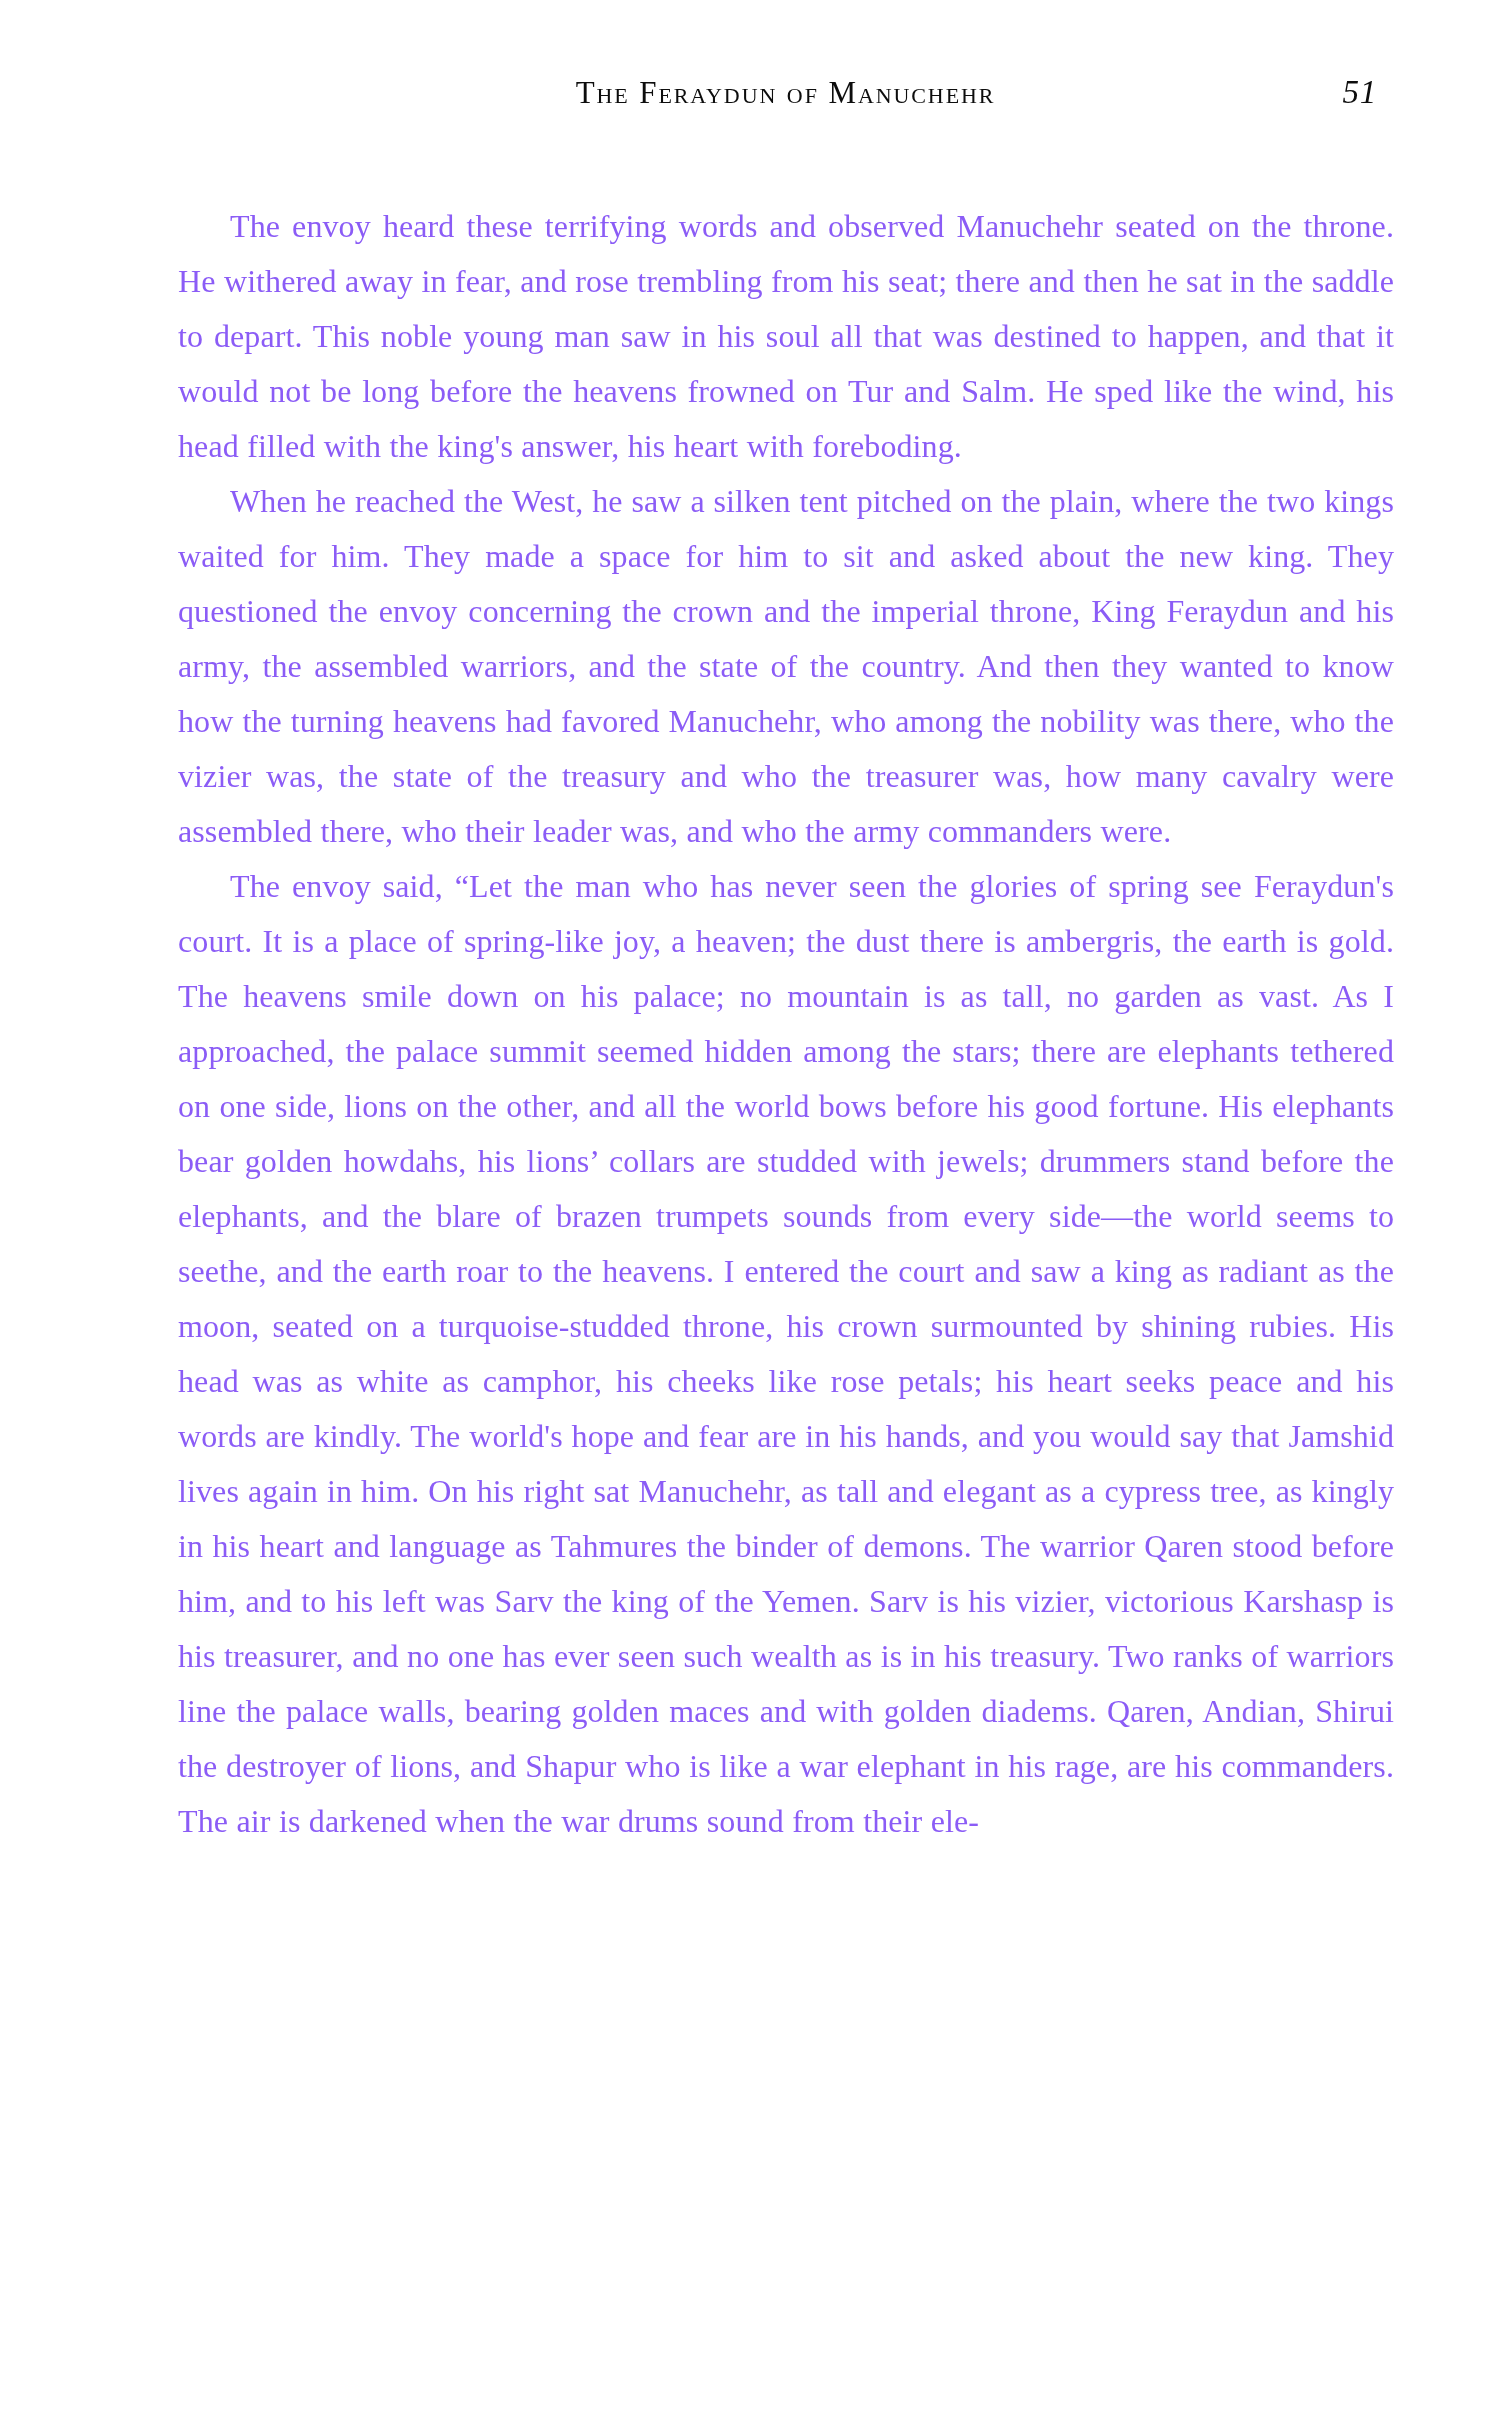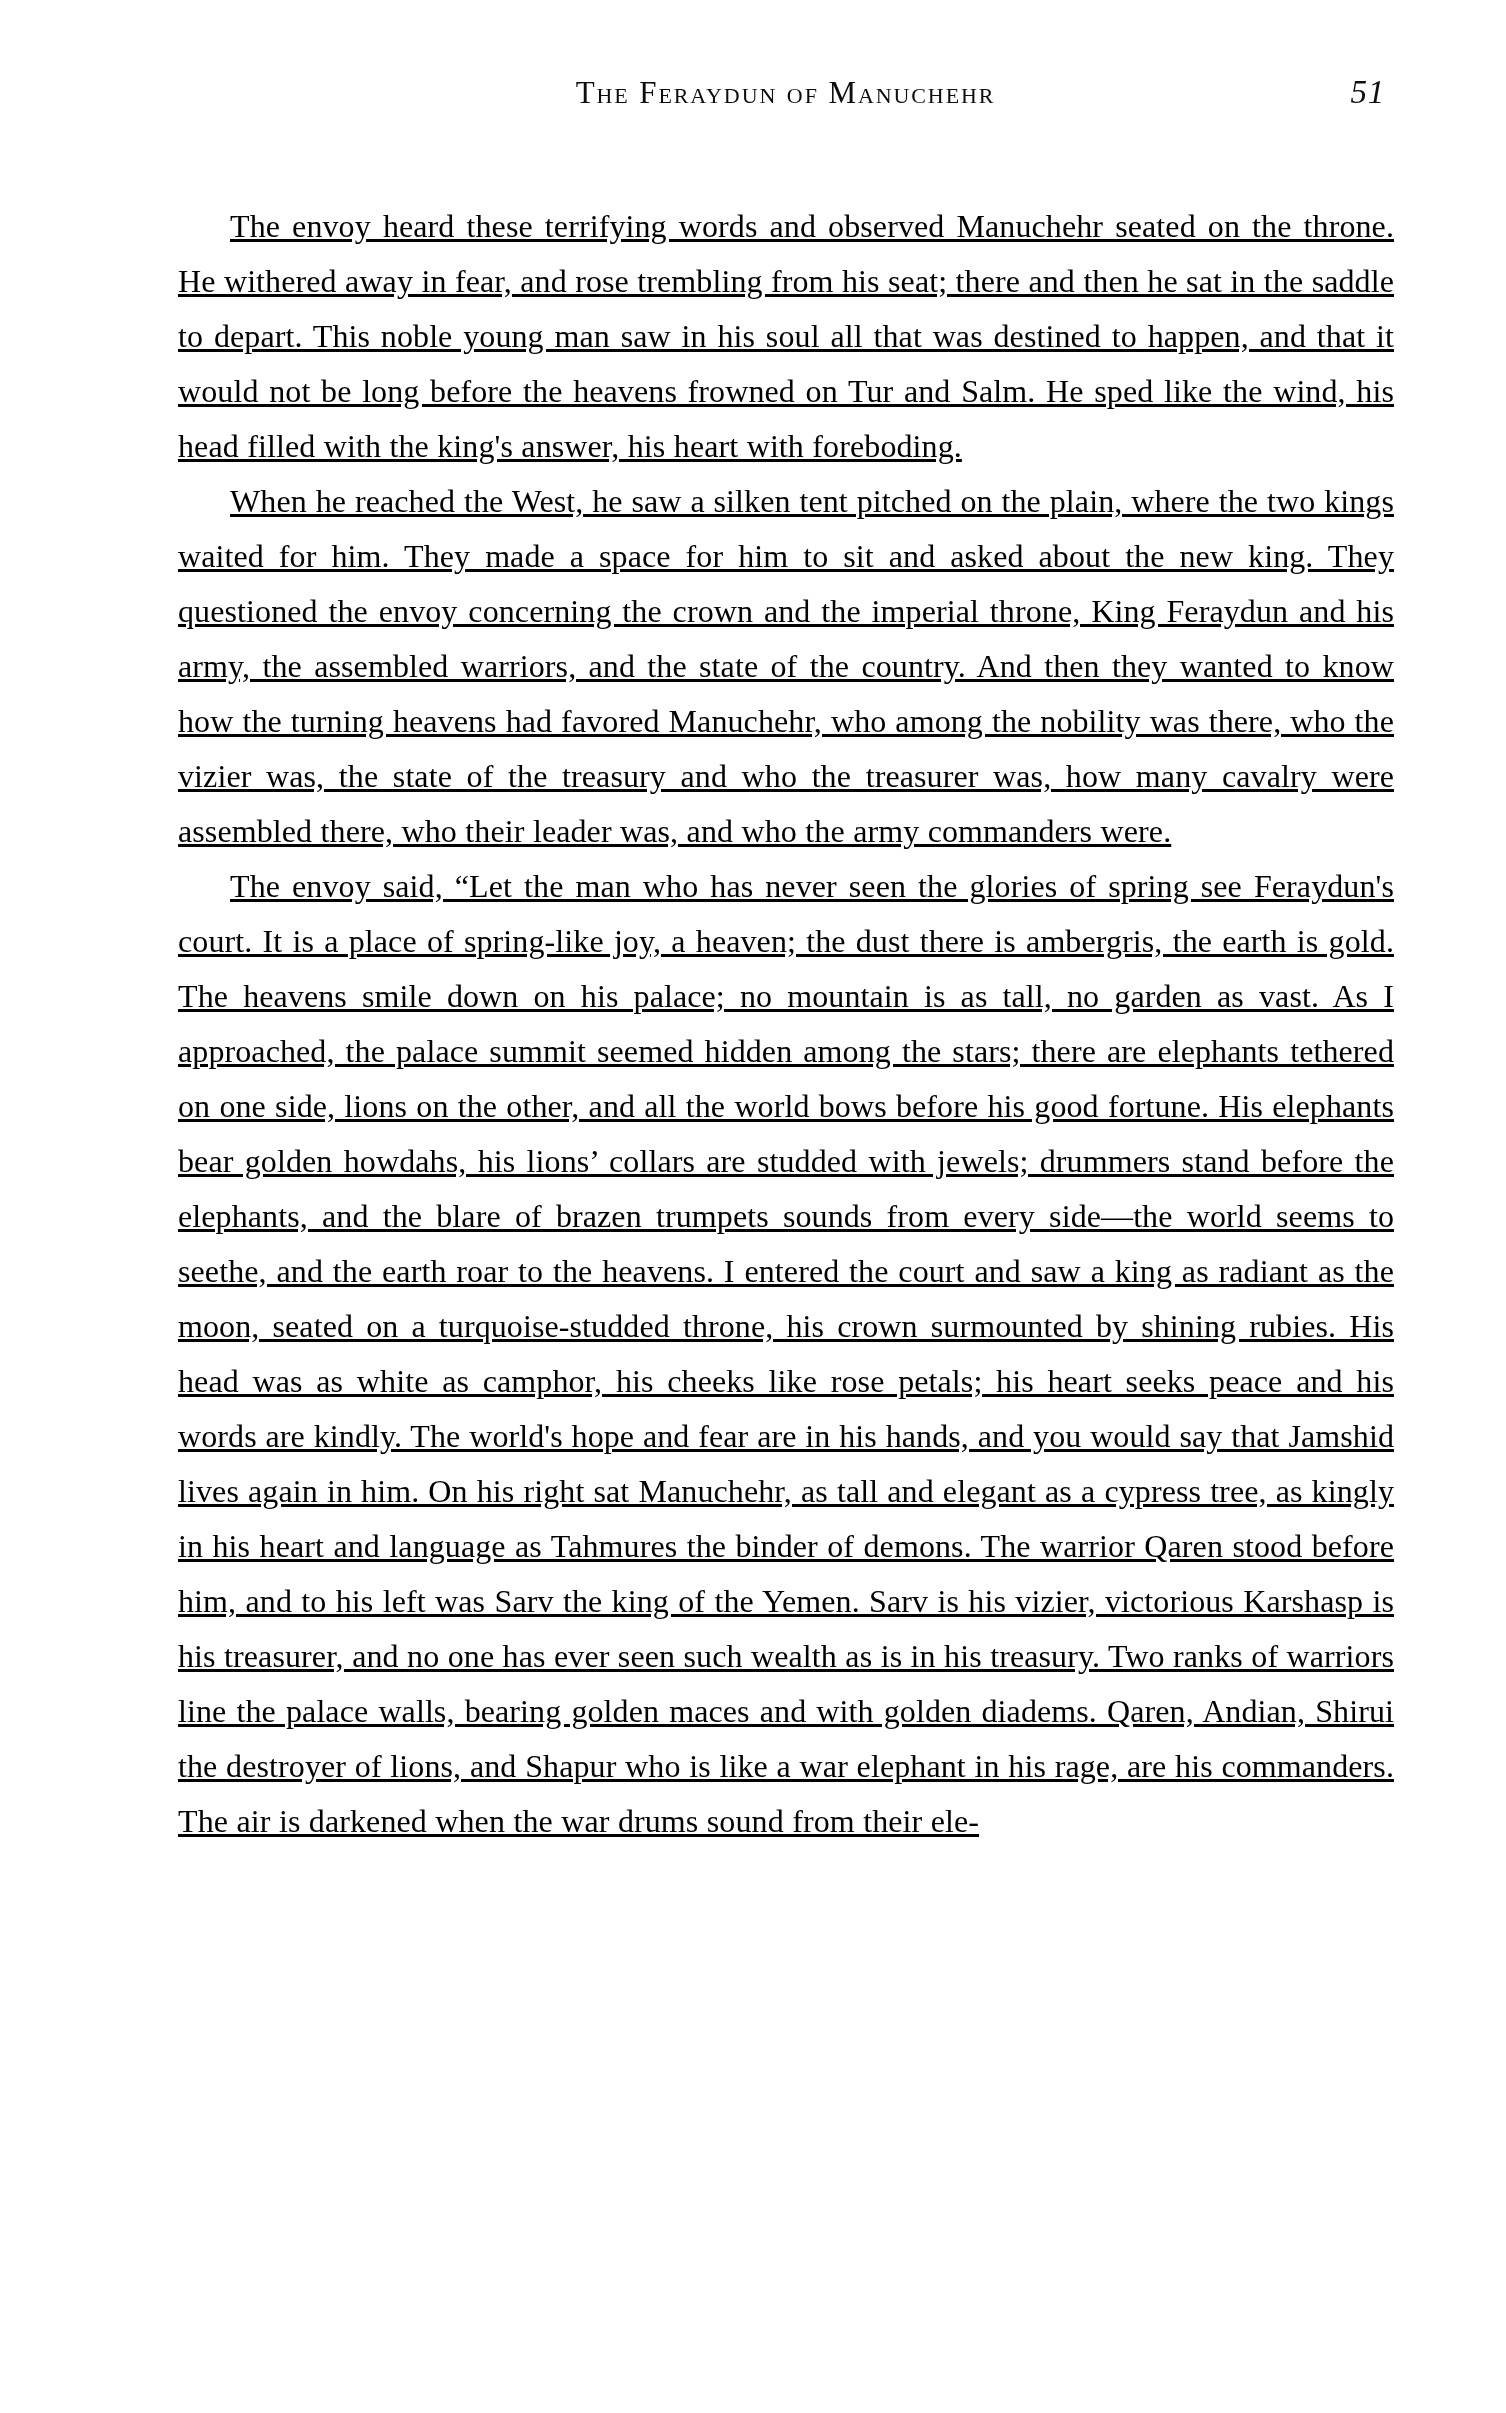--- a/index.html
+++ b/index.html
@@ -40,21 +40,21 @@
     font-family: "Liberation Serif", "DejaVu Serif", serif;
     font-variant: small-caps;
     font-size: 31px;
     letter-spacing: 1.9px;
     line-height: 47px;
     color: #0d0d0d;
     white-space: nowrap;
   }
   .folio {
     position: absolute;
-    right: 8px;
+    right: 16px;
     top: 0px;
     font-family: "Liberation Serif", "DejaVu Serif", serif;
     font-style: italic;
     font-size: 33px;
     line-height: 47px;
     letter-spacing: 0.8px;
     color: #0d0d0d;
   }
 
   
@@ -67,23 +67,22 @@
   p.body-para {
     margin: 0;
     padding: 0;
     text-align: justify;
     text-align-last: left;
     text-indent: 52px;
     font-size: 32px;
     line-height: 55px;
     letter-spacing: 0.1px;
     word-spacing: 0.3px;
-    color: #000000;
+    color: #8b5cf6;
     hyphens: none;
-    text-decoration: underline;
   }
   p.body-para + p.body-para {
     margin-top: 0;
   }
 </style>
 </head>
 <body>
 
 <div class="page">
 

